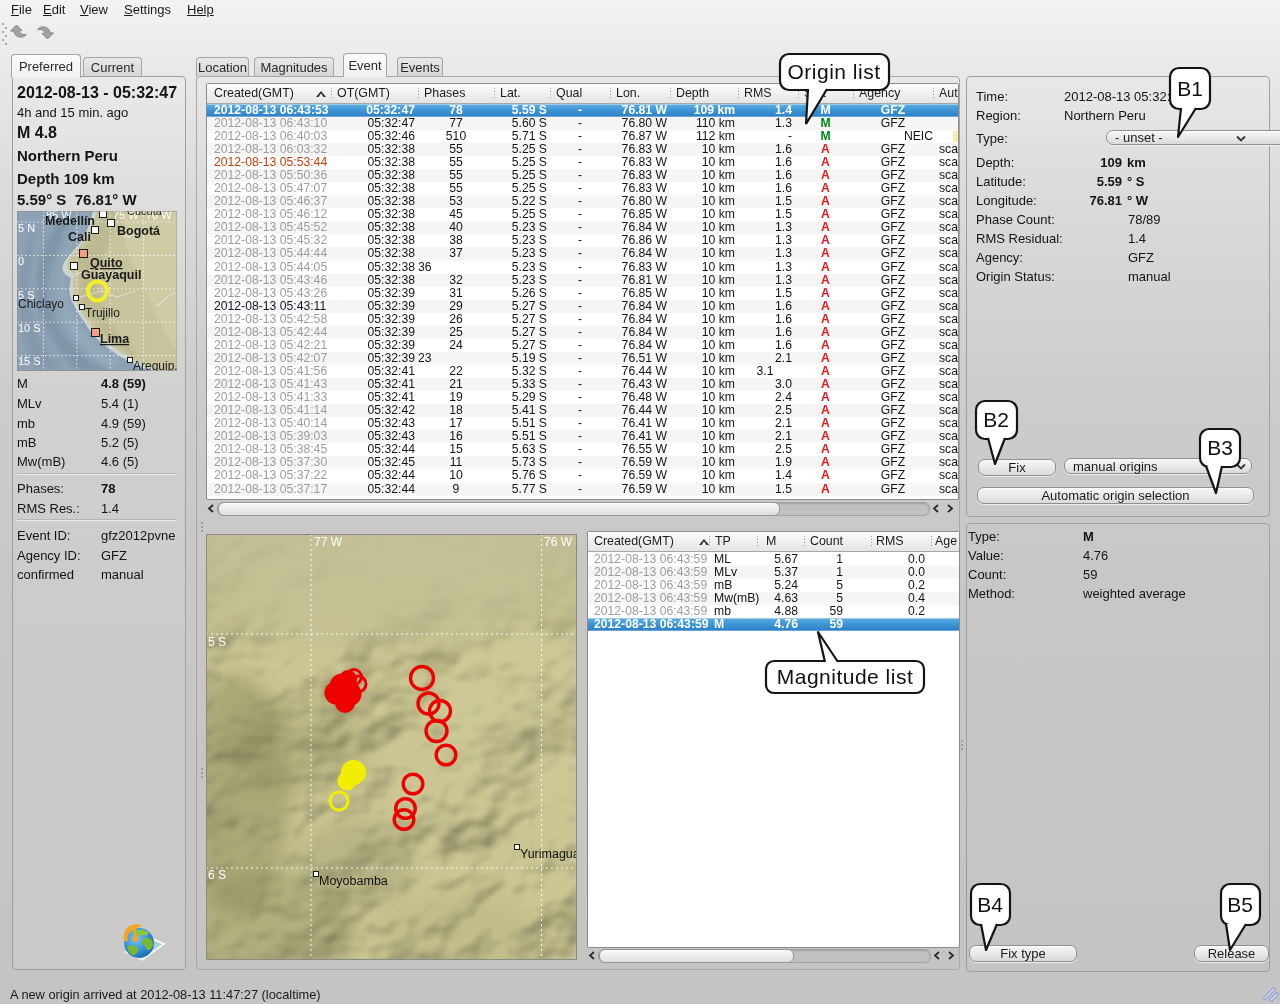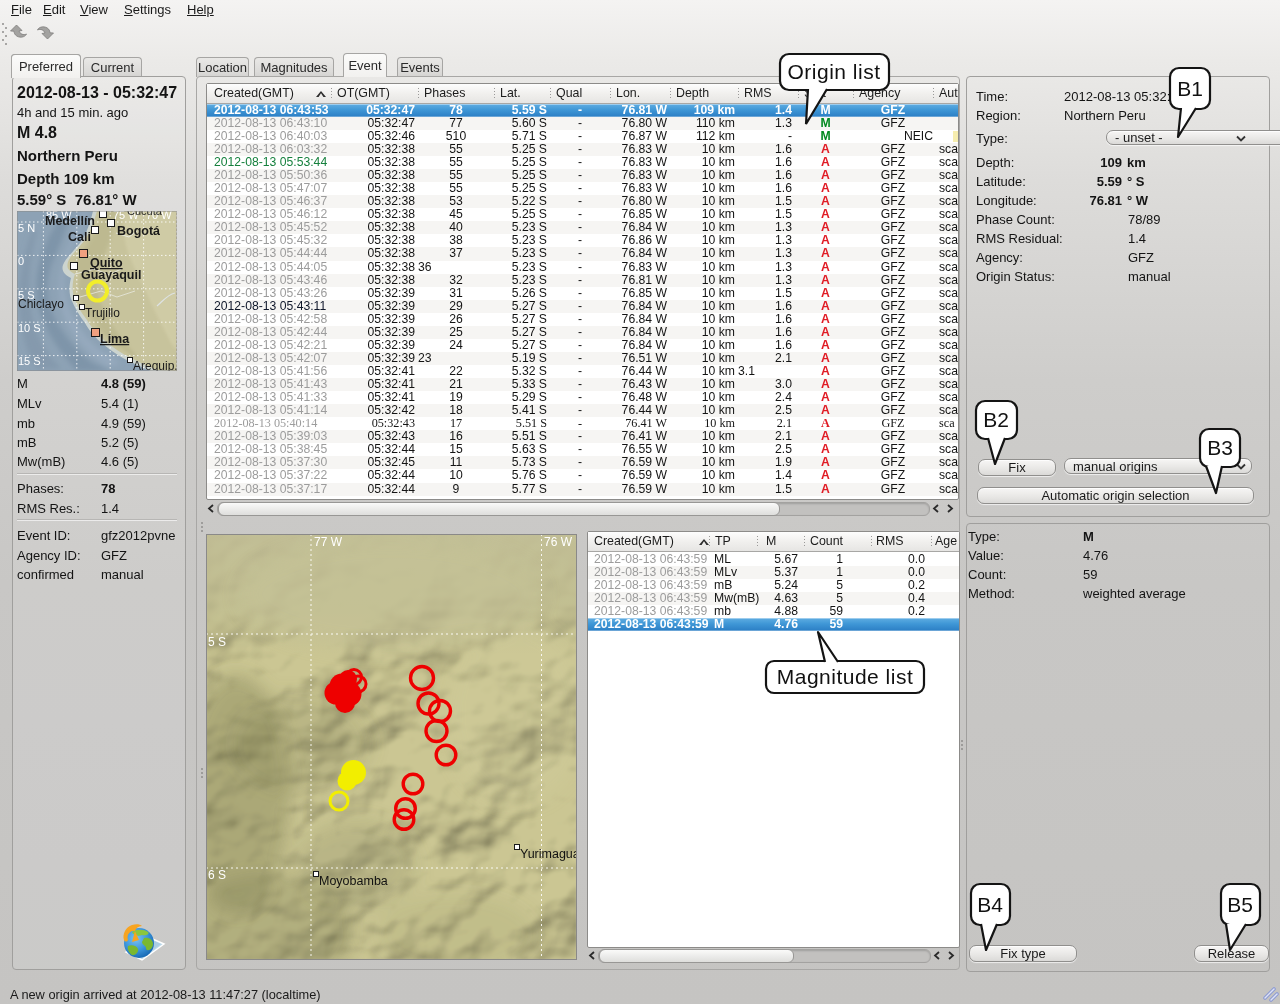--- a/index.html
+++ b/index.html
@@ -257,21 +257,21 @@
         <div class="c" style="left:287px;width:56px;text-align:right;padding-right:3px;">5.25 S</div>
         <div class="c" style="left:343px;width:60px;text-align:center;">-</div>
         <div class="c" style="left:403px;width:60px;text-align:right;padding-right:3px;">76.83 W</div>
         <div class="c" style="left:463px;width:68px;text-align:right;padding-right:3px;">10 km</div>
         <div class="c" style="left:531px;width:60px;text-align:right;padding-right:6px;">1.6</div>
         <div class="c" style="left:591px;width:55px;text-align:center;color:#e01b24;font-weight:bold;">A</div>
         <div class="c" style="left:646px;width:80px;text-align:center;">GFZ</div>
         <div class="c" style="left:726px;width:25px;padding-left:6px;">sca</div>
       </div>
 <div class="trow" style="top:72.04px;">
-        <div class="c" style="left:1px;width:123px;padding-left:6px;color:#15803d;">2012-08-13 05:53:44</div>
+        <div class="c" style="left:1px;width:123px;padding-left:6px;color:#c2410c;">2012-08-13 05:53:44</div>
         <div class="c" style="left:124px;width:87px;text-align:right;padding-right:3px;">05:32:38</div>
         <div class="c" style="left:211px;width:76px;text-align:center;">55</div>
         <div class="c" style="left:287px;width:56px;text-align:right;padding-right:3px;">5.25 S</div>
         <div class="c" style="left:343px;width:60px;text-align:center;">-</div>
         <div class="c" style="left:403px;width:60px;text-align:right;padding-right:3px;">76.83 W</div>
         <div class="c" style="left:463px;width:68px;text-align:right;padding-right:3px;">10 km</div>
         <div class="c" style="left:531px;width:60px;text-align:right;padding-right:6px;">1.6</div>
         <div class="c" style="left:591px;width:55px;text-align:center;color:#e01b24;font-weight:bold;">A</div>
         <div class="c" style="left:646px;width:80px;text-align:center;">GFZ</div>
         <div class="c" style="left:726px;width:25px;padding-left:6px;">sca</div>
@@ -472,21 +472,21 @@
         <div class="c" style="left:726px;width:25px;padding-left:6px;">sca</div>
       </div>
 <div class="trow" style="top:281.00px;">
         <div class="c" style="left:1px;width:123px;padding-left:6px;color:#9c9c9c;">2012-08-13 05:41:56</div>
         <div class="c" style="left:124px;width:87px;text-align:right;padding-right:3px;">05:32:41</div>
         <div class="c" style="left:211px;width:76px;text-align:center;">22</div>
         <div class="c" style="left:287px;width:56px;text-align:right;padding-right:3px;">5.32 S</div>
         <div class="c" style="left:343px;width:60px;text-align:center;">-</div>
         <div class="c" style="left:403px;width:60px;text-align:right;padding-right:3px;">76.44 W</div>
         <div class="c" style="left:463px;width:68px;text-align:right;padding-right:3px;">10 km</div>
-        <div class="c" style="left:531px;width:60px;text-align:left;padding-right:6px;">3.1</div>
+        <div class="c" style="left:531px;width:60px;text-align:center;padding-right:6px;">3.1</div>
         <div class="c" style="left:591px;width:55px;text-align:center;color:#e01b24;font-weight:bold;">A</div>
         <div class="c" style="left:646px;width:80px;text-align:center;">GFZ</div>
         <div class="c" style="left:726px;width:25px;padding-left:6px;">sca</div>
       </div>
 <div class="trow alt" style="top:294.06px;">
         <div class="c" style="left:1px;width:123px;padding-left:6px;color:#9c9c9c;">2012-08-13 05:41:43</div>
         <div class="c" style="left:124px;width:87px;text-align:right;padding-right:3px;">05:32:41</div>
         <div class="c" style="left:211px;width:76px;text-align:center;">21</div>
         <div class="c" style="left:287px;width:56px;text-align:right;padding-right:3px;">5.33 S</div>
         <div class="c" style="left:343px;width:60px;text-align:center;">-</div>
@@ -516,21 +516,21 @@
         <div class="c" style="left:211px;width:76px;text-align:center;">18</div>
         <div class="c" style="left:287px;width:56px;text-align:right;padding-right:3px;">5.41 S</div>
         <div class="c" style="left:343px;width:60px;text-align:center;">-</div>
         <div class="c" style="left:403px;width:60px;text-align:right;padding-right:3px;">76.44 W</div>
         <div class="c" style="left:463px;width:68px;text-align:right;padding-right:3px;">10 km</div>
         <div class="c" style="left:531px;width:60px;text-align:right;padding-right:6px;">2.5</div>
         <div class="c" style="left:591px;width:55px;text-align:center;color:#e01b24;font-weight:bold;">A</div>
         <div class="c" style="left:646px;width:80px;text-align:center;">GFZ</div>
         <div class="c" style="left:726px;width:25px;padding-left:6px;">sca</div>
       </div>
-<div class="trow" style="top:333.24px;font-family:Liberation Serif, serif;">
+<div class="trow" style="top:333.24px;">
         <div class="c" style="left:1px;width:123px;padding-left:6px;color:#9c9c9c;">2012-08-13 05:40:14</div>
         <div class="c" style="left:124px;width:87px;text-align:right;padding-right:3px;">05:32:43</div>
         <div class="c" style="left:211px;width:76px;text-align:center;">17</div>
         <div class="c" style="left:287px;width:56px;text-align:right;padding-right:3px;">5.51 S</div>
         <div class="c" style="left:343px;width:60px;text-align:center;">-</div>
         <div class="c" style="left:403px;width:60px;text-align:right;padding-right:3px;">76.41 W</div>
         <div class="c" style="left:463px;width:68px;text-align:right;padding-right:3px;">10 km</div>
         <div class="c" style="left:531px;width:60px;text-align:right;padding-right:6px;">2.1</div>
         <div class="c" style="left:591px;width:55px;text-align:center;color:#e01b24;font-weight:bold;">A</div>
         <div class="c" style="left:646px;width:80px;text-align:center;">GFZ</div>

